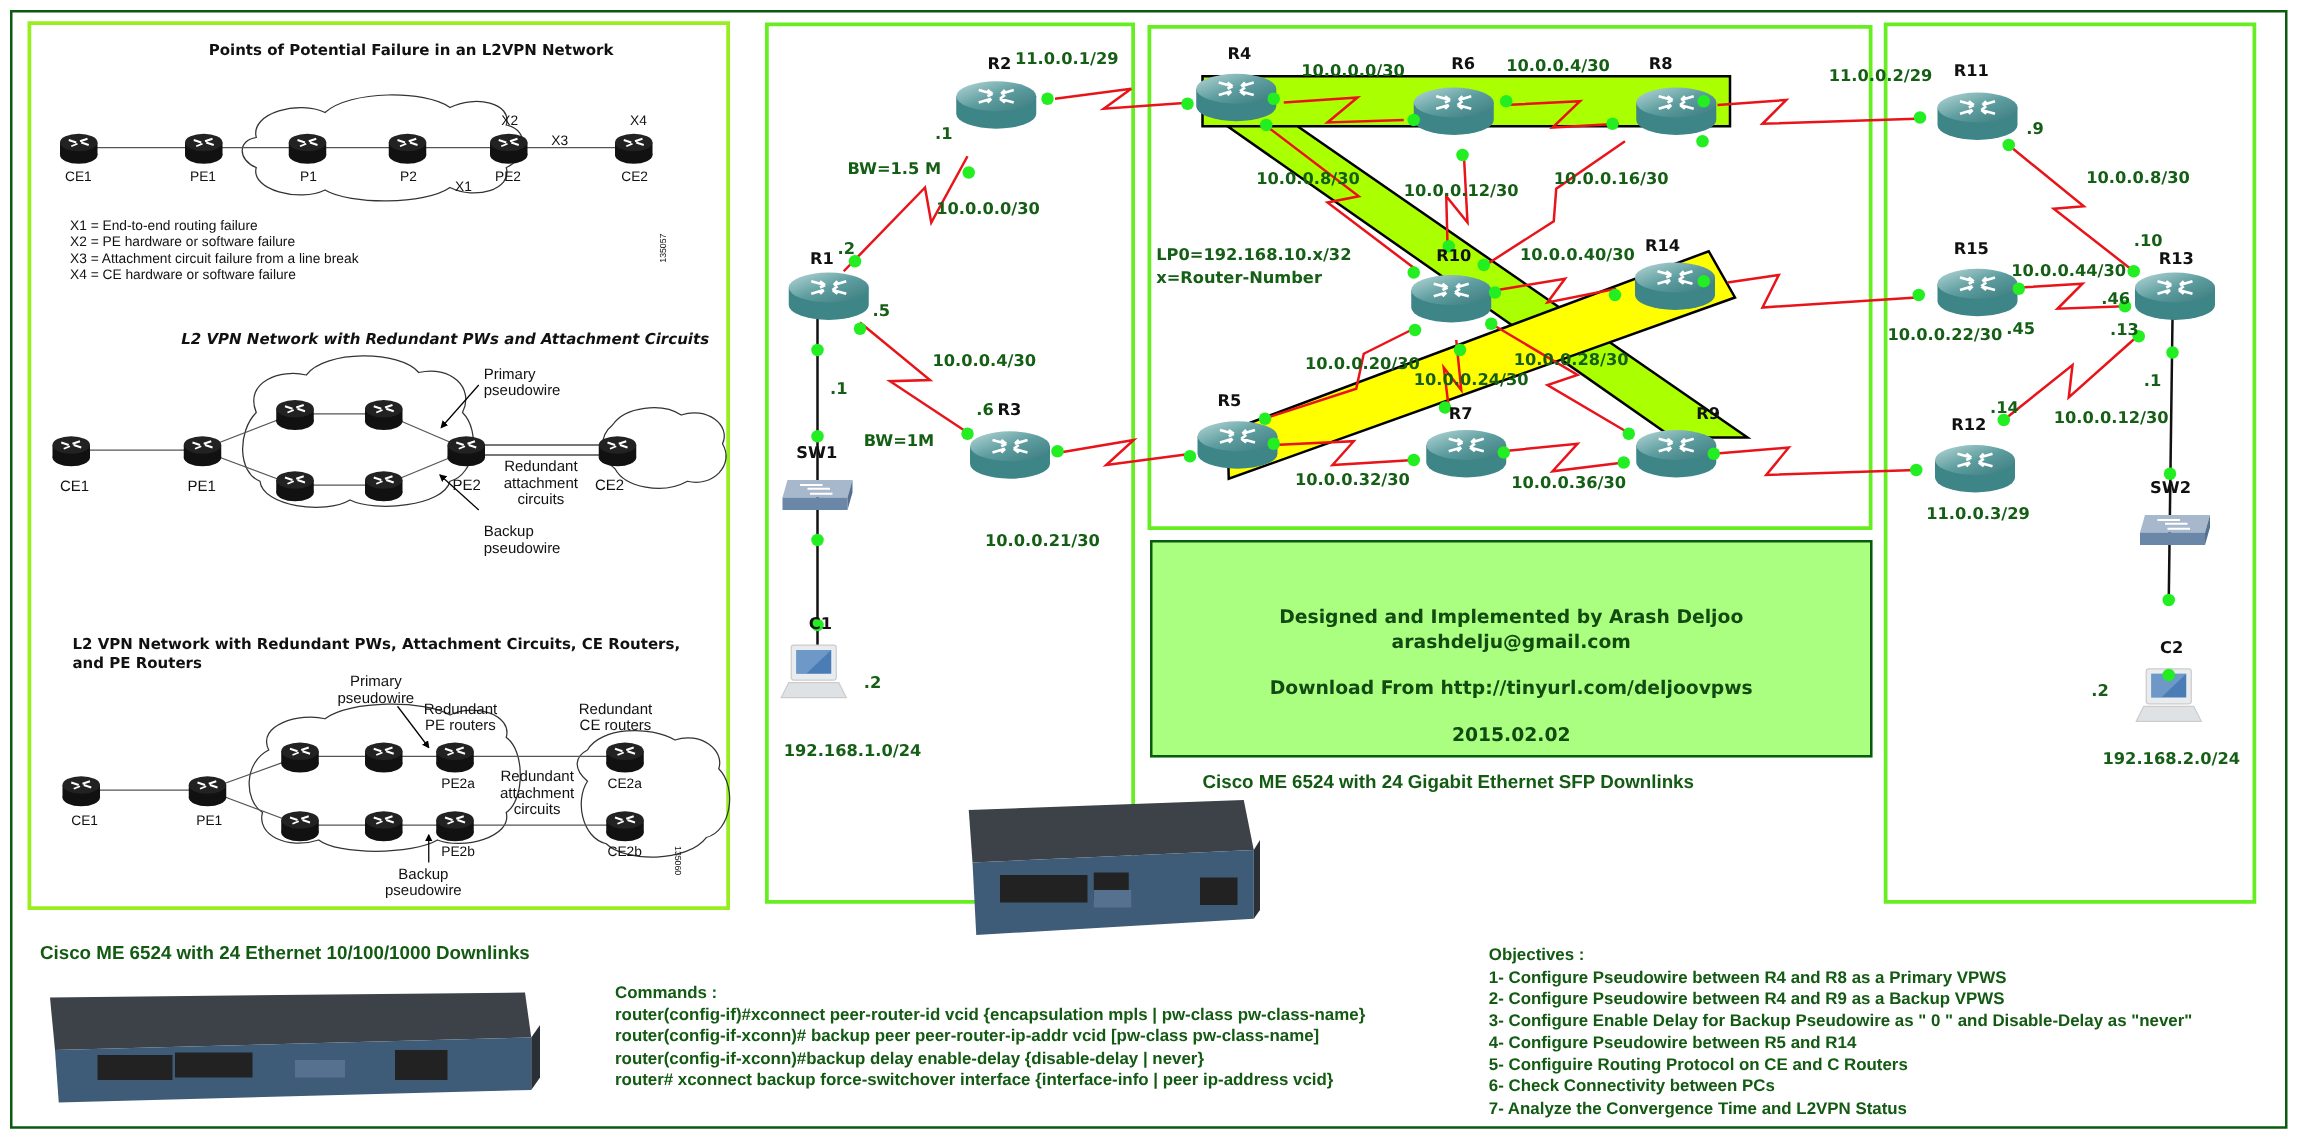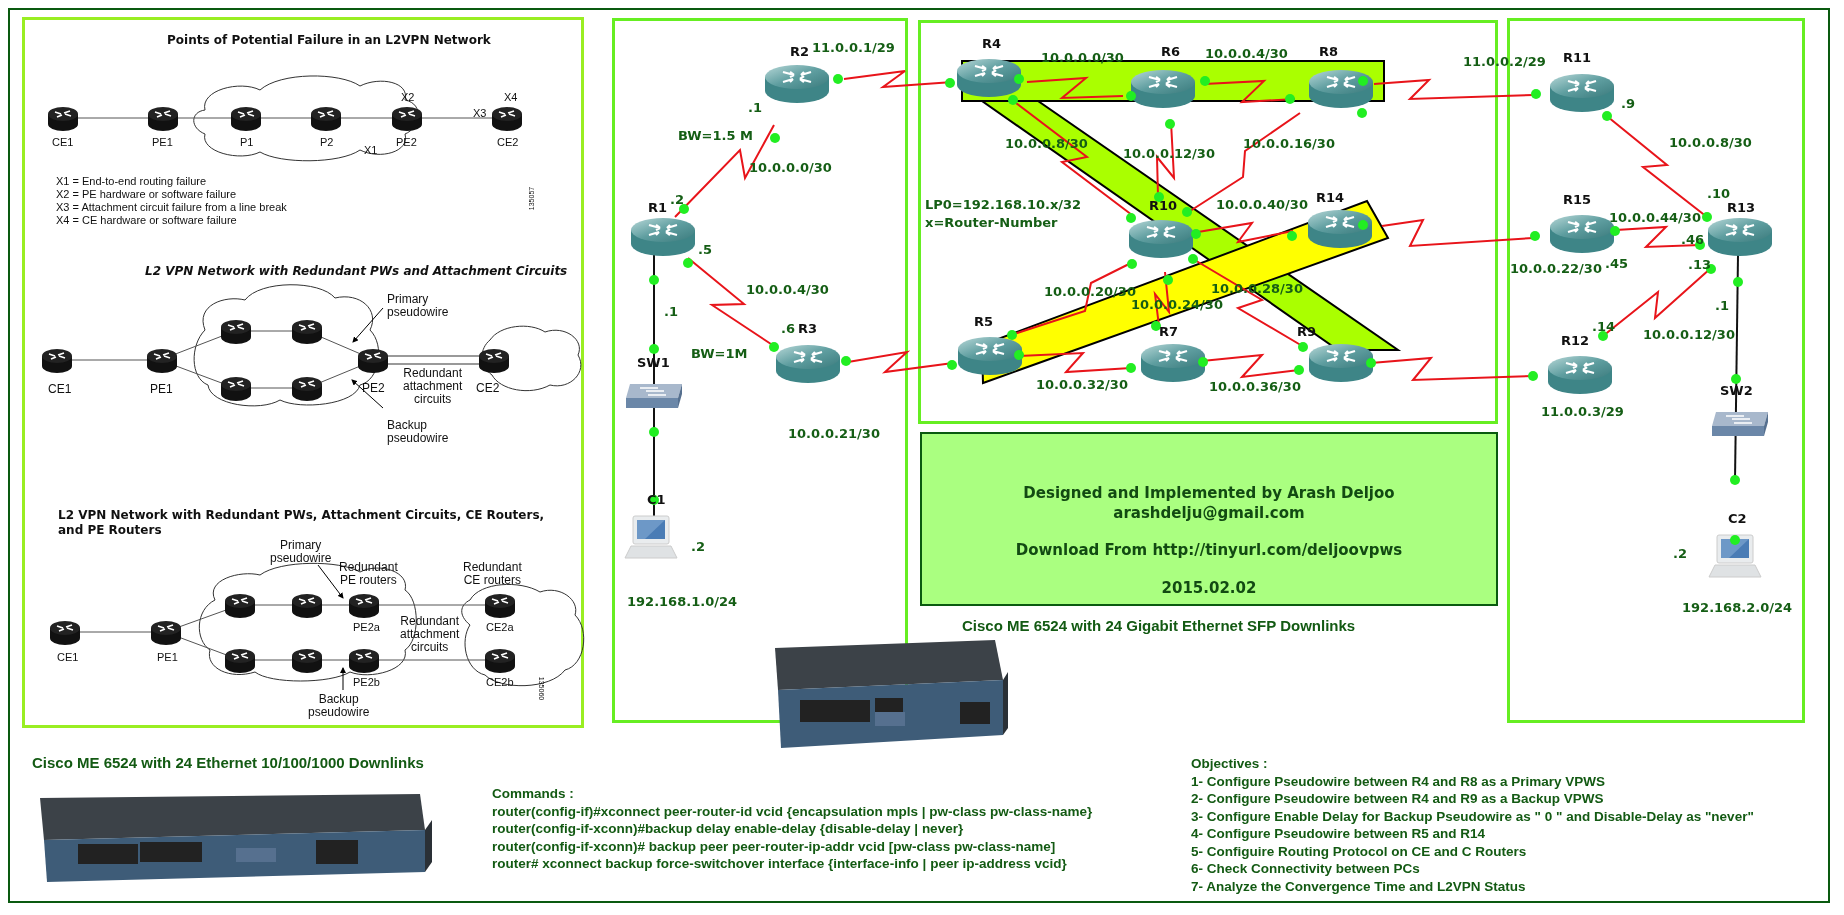--- a/index.html
+++ b/index.html
@@ -101,21 +101,21 @@
 
 <div class="t doc-title" style="left:167px;top:33px;">Points of Potential Failure in an L2VPN Network</div>
 <div class="t doc" style="left:52px;top:136px;">CE1</div>
 <div class="t doc" style="left:152px;top:136px;">PE1</div>
 <div class="t doc" style="left:240px;top:136px;">P1</div>
 <div class="t doc" style="left:320px;top:136px;">P2</div>
 <div class="t doc" style="left:396px;top:136px;">PE2</div>
 <div class="t doc" style="left:497px;top:136px;">CE2</div>
 <div class="t doc" style="left:364px;top:107px;margin-top:37px;">X1</div>
 <div class="t doc" style="left:401px;top:91px;">X2</div>
-<div class="t doc" style="left:473px;top:107px;text-align:center;">X3</div>
+<div class="t doc" style="left:441px;top:107px;text-align:center;">X3</div>
 <div class="t doc" style="left:504px;top:91px;">X4</div>
 <div class="t doc" style="left:56px;top:175px;">X1 = End-to-end routing failure</div>
 <div class="t doc" style="left:56px;top:188px;">X2 = PE hardware or software failure</div>
 <div class="t doc" style="left:56px;top:201px;">X3 = Attachment circuit failure from a line break</div>
 <div class="t doc" style="left:56px;top:214px;">X4 = CE hardware or software failure</div>
 <div class="t doc" style="left:520px;top:195px;font-size:7px;transform:rotate(-90deg);">135057</div>
 
 <div class="t doc-title doc-it" style="left:145px;top:264px;">L2 VPN Network with Redundant PWs and Attachment Circuits</div>
 <div class="t doc" style="left:48px;top:382px;font-size:12px;">CE1</div>
 <div class="t doc" style="left:150px;top:382px;font-size:12px;">PE1</div>
@@ -292,21 +292,21 @@
 </svg>
 
 <div class="t rname" style="left:648px;top:200px;">R1</div>
 <div class="t rname" style="left:790px;top:44px;">R2</div>
 <div class="t rname" style="left:798px;top:321px;">R3</div>
 <div class="t rname" style="left:982px;top:36px;">R4</div>
 <div class="t rname" style="left:974px;top:314px;">R5</div>
 <div class="t rname" style="left:1161px;top:44px;">R6</div>
 <div class="t rname" style="left:1159px;top:324px;">R7</div>
 <div class="t rname" style="left:1319px;top:44px;">R8</div>
-<div class="t rname" style="left:1297px;top:324px;text-align:center;">R9</div>
+<div class="t rname" style="left:1357px;top:324px;text-align:center;">R9</div>
 <div class="t rname" style="left:1149px;top:198px;">R10</div>
 <div class="t rname" style="left:1563px;top:50px;">R11</div>
 <div class="t rname" style="left:1561px;top:333px;">R12</div>
 <div class="t rname" style="left:1727px;top:200px;">R13</div>
 <div class="t rname" style="left:1316px;top:190px;">R14</div>
 <div class="t rname" style="left:1563px;top:192px;">R15</div>
 <div class="t rname" style="left:637px;top:355px;">SW1</div>
 <div class="t rname" style="left:1720px;top:383px;">SW2</div>
 <div class="t rname" style="left:647px;top:492px;">C1</div>
 <div class="t rname" style="left:1728px;top:511px;">C2</div>
@@ -384,22 +384,22 @@
     <rect x="316" y="840" width="42" height="24"></rect>
   </g>
   <rect x="236" y="848" width="40" height="14" fill="#56708f"></rect>
 </svg>
 
 <div class="t green-head" style="left:32px;top:754px;">Cisco ME 6524 with 24 Ethernet 10/100/1000 Downlinks</div>
 
 <div class="t cmd" style="left:492px;top:785px;">
   <div>Commands :</div>
   <div>router(config-if)#xconnect peer-router-id vcid {encapsulation mpls | pw-class pw-class-name}</div>
+  <div>router(config-if-xconn)# backup peer peer-router-ip-addr vcid [pw-class pw-class-name]</div>
   <div>router(config-if-xconn)#backup delay enable-delay {disable-delay | never}</div>
-  <div>router(config-if-xconn)# backup peer peer-router-ip-addr vcid [pw-class pw-class-name]</div>
   <div>router# xconnect backup force-switchover interface {interface-info | peer ip-address vcid}</div>
 </div>
 
 <div class="t cmd" style="left:1191px;top:755px;">
   <div>Objectives :</div>
   <div>1- Configure Pseudowire between R4 and R8 as a Primary VPWS</div>
   <div>2- Configure Pseudowire between R4 and R9 as a Backup VPWS</div>
   <div>3- Configure Enable Delay for Backup Pseudowire as " 0 " and Disable-Delay as "never"</div>
   <div>4- Configure Pseudowire between R5 and R14</div>
   <div>5- Configuire Routing Protocol on CE and C Routers</div>

